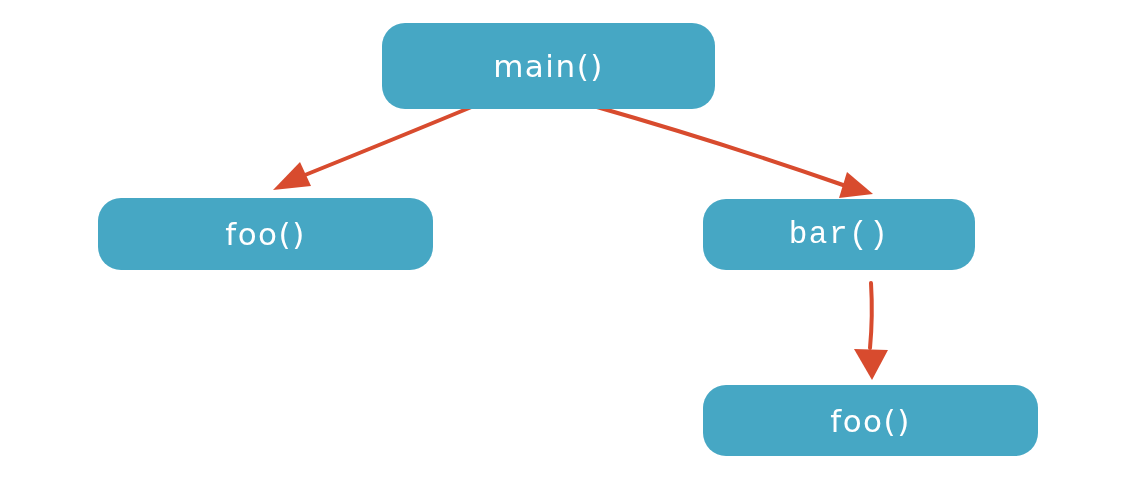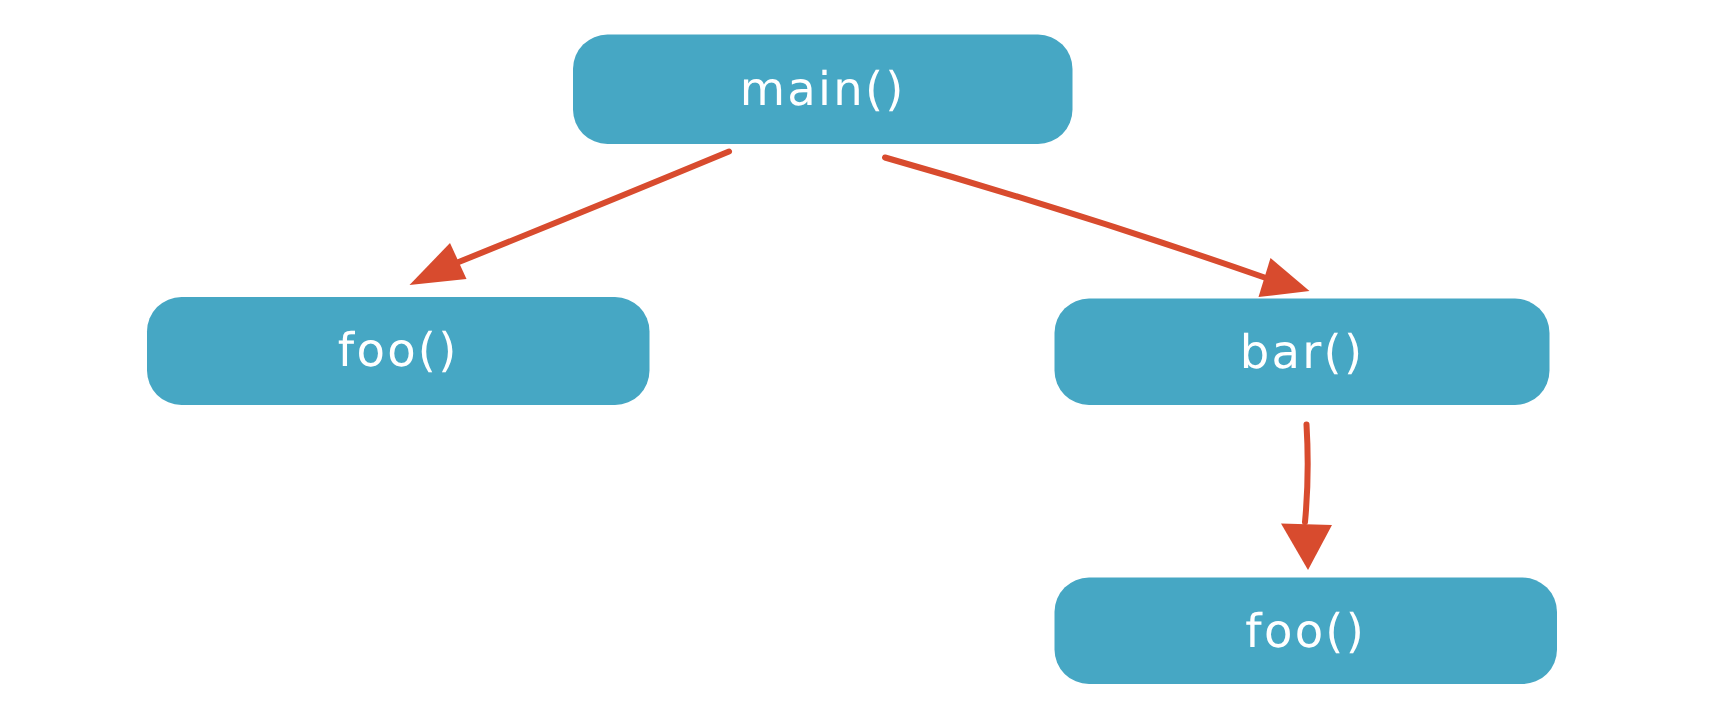--- a/index.html
+++ b/index.html
@@ -29,23 +29,23 @@
     color: var(--text-color, #ffffff);
     border-radius: 23px;
     display: flex;
     align-items: center;
     justify-content: center;
     font-size: 31px;
     font-weight: 400;
     letter-spacing: 1.5px;
     box-sizing: border-box;
   }
-  .node-main       { left: 382px; top: 23px;  width: 333px; height: 73px; }
+  .node-main       { left: 382px; top: 23px;  width: 333px; height: 86px; }
   .node-foo-left   { left: 98px;  top: 198px; width: 335px; height: 72px; }
-  .node-bar        { left: 703px; top: 199px; width: 330px; height: 71px; }
+  .node-bar        { left: 703px; top: 199px; width: 272px; height: 71px; font-family: Liberation Mono, monospace; }
   .node-foo-bottom { left: 703px; top: 385px; width: 335px; height: 71px; }
 
   .edge-shaft {
     fill: none;
     stroke-width: 4px;
     stroke-linecap: round;
   }
 </style>
 </head>
 <body>

